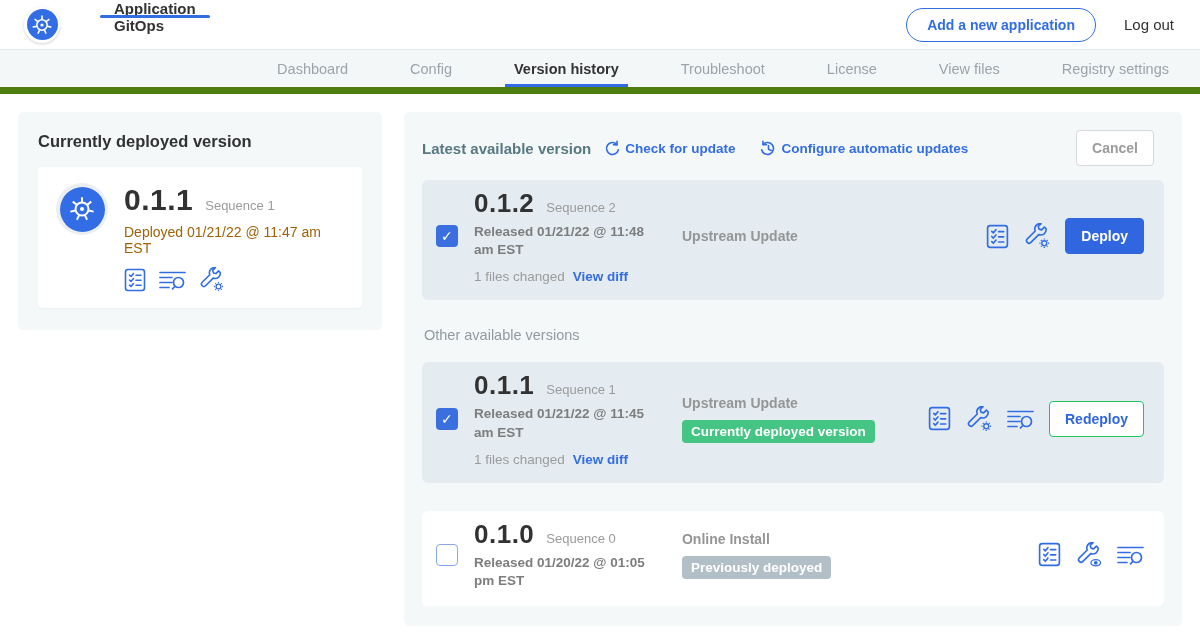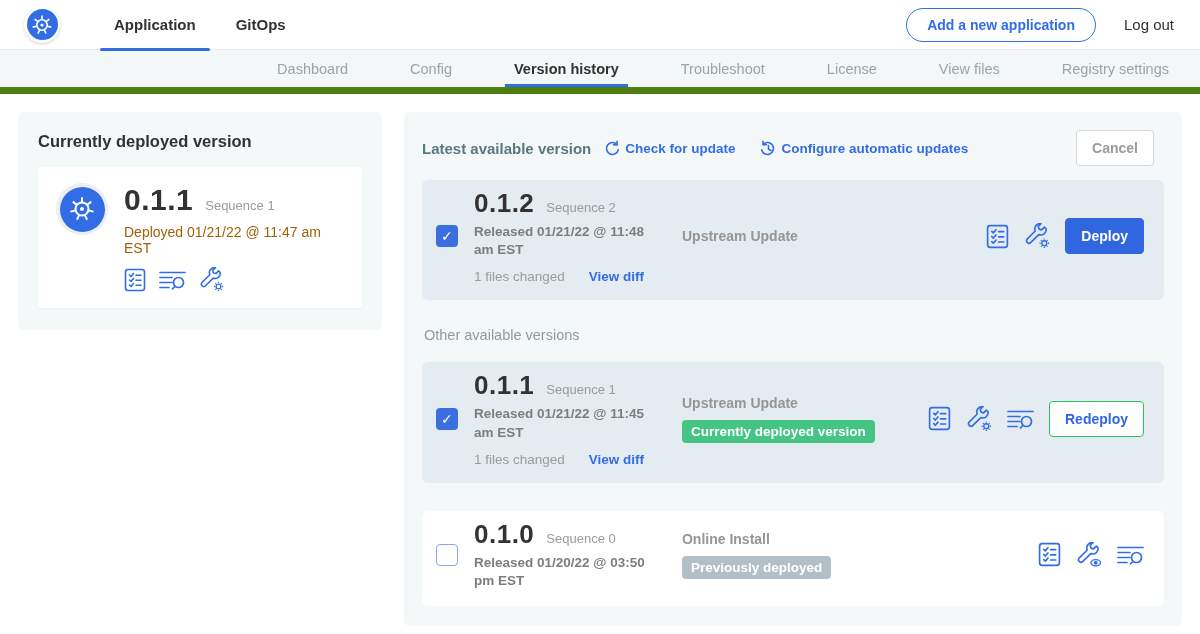--- a/index.html
+++ b/index.html
@@ -6,21 +6,21 @@
   html,body { width:1200px; height:634px; background:#fff; overflow:hidden;
     font-family:"Liberation Sans","DejaVu Sans",sans-serif; color:#323232; }
 
   
   .header { height:50px; display:flex; align-items:center; padding:0 26px 0 24px;
     background:#fff; border-bottom:1px solid #e7eaec; }
   .logo-wrap { width:36px; height:36px; border-radius:50%; background:#fff;
     box-shadow:0 1px 3px rgba(0,0,0,.18); display:flex; align-items:center; justify-content:center; }
   .logo-circle { width:31px; height:31px; border-radius:50%; background:#326de6;
     display:flex; align-items:center; justify-content:center; }
-  .main-tabs { display:flex; margin-left:34px; height:50px; }
+  .main-tabs { display:flex; margin-left:34px; height:50px;flex-direction:column; }
   .main-tab { position:relative; display:flex; align-items:center; padding:0 20px;
     font-size:15px; font-weight:700; color:#323232; cursor:pointer; }
   .main-tab.active::after { content:""; position:absolute; left:6px; right:6px; bottom:-1px;
     height:3px; background:#326de6; border-radius:2px; }
   .header-spacer { flex:1; }
   .add-app-btn { background:#fff; border:1px solid #326de6; color:#326de6;
     border-radius:17px; padding:8px 20px; font-size:14px; font-weight:700; cursor:pointer;
     font-family:inherit; }
   .logout { margin-left:28px; font-size:15px; color:#323232; cursor:pointer; }
 
@@ -70,21 +70,21 @@
     display:flex; align-items:center; gap:16px; }
   .version-card.white { background:#fff; }
   .checkbox { width:22px; height:22px; border-radius:4px; flex:none; cursor:pointer;
     display:flex; align-items:center; justify-content:center; }
   .checkbox.checked { background:#3b6fe0; }
   .checkbox.checked::after { content:"✓"; color:#fff; font-size:14px; font-weight:700; }
   .checkbox.unchecked { background:#fff; border:1.5px solid #86a7ec; }
   .v-meta { width:192px; }
   .v-num { font-size:26px; font-weight:700; letter-spacing:.5px; }
   .v-released { color:#7d7d7d; font-weight:700; font-size:13.5px; line-height:1.35; margin-top:4px; }
-  .v-files { display:flex; gap:24px; font-size:13.5px; color:#9b9b9b; margin-top:10px; }
+  .v-files { display:flex; gap:8px; font-size:13.5px; color:#9b9b9b; margin-top:10px; }
   .view-diff { color:#326de6; font-weight:700; cursor:pointer; }
   .v-source { width:230px; }
   .source-label { color:#959595; font-weight:700; font-size:14px; }
   .badge { display:inline-block; margin-top:9px; padding:4px 9px; border-radius:4px;
     color:#fff; font-weight:700; font-size:13.5px; }
   .badge.green { background:#44c584; }
   .badge.gray { background:#b3bfc6; }
   .v-actions { margin-left:auto; display:flex; align-items:center; gap:15px; }
   .other-label { color:#8f9ba0; font-size:14.5px; margin:27px 2px 19px; }
   .gap-top { margin-top:28px; }
@@ -310,21 +310,21 @@
       </div>
     </div>
 
     <div class="version-card white gap-top">
       <div class="checkbox unchecked"></div>
       <div class="v-meta">
         <div class="v-row1">
           <span class="v-num">0.1.0</span>
           <span class="sequence">Sequence 0</span>
         </div>
-        <div class="v-released">Released 01/20/22 @ 03:50 pm EST</div>
+        <div class="v-released">Released 01/20/22 @ 01:05 pm EST</div>
       </div>
       <div class="v-source">
         <div class="source-label">Online Install</div>
         <span class="badge gray">Previously deployed</span>
       </div>
       <div class="v-actions">
         <span class="icon-btn">
           <svg width="23" height="25" viewBox="0 0 22 24">
               <use href="#i-checklist"></use>
             </svg>

